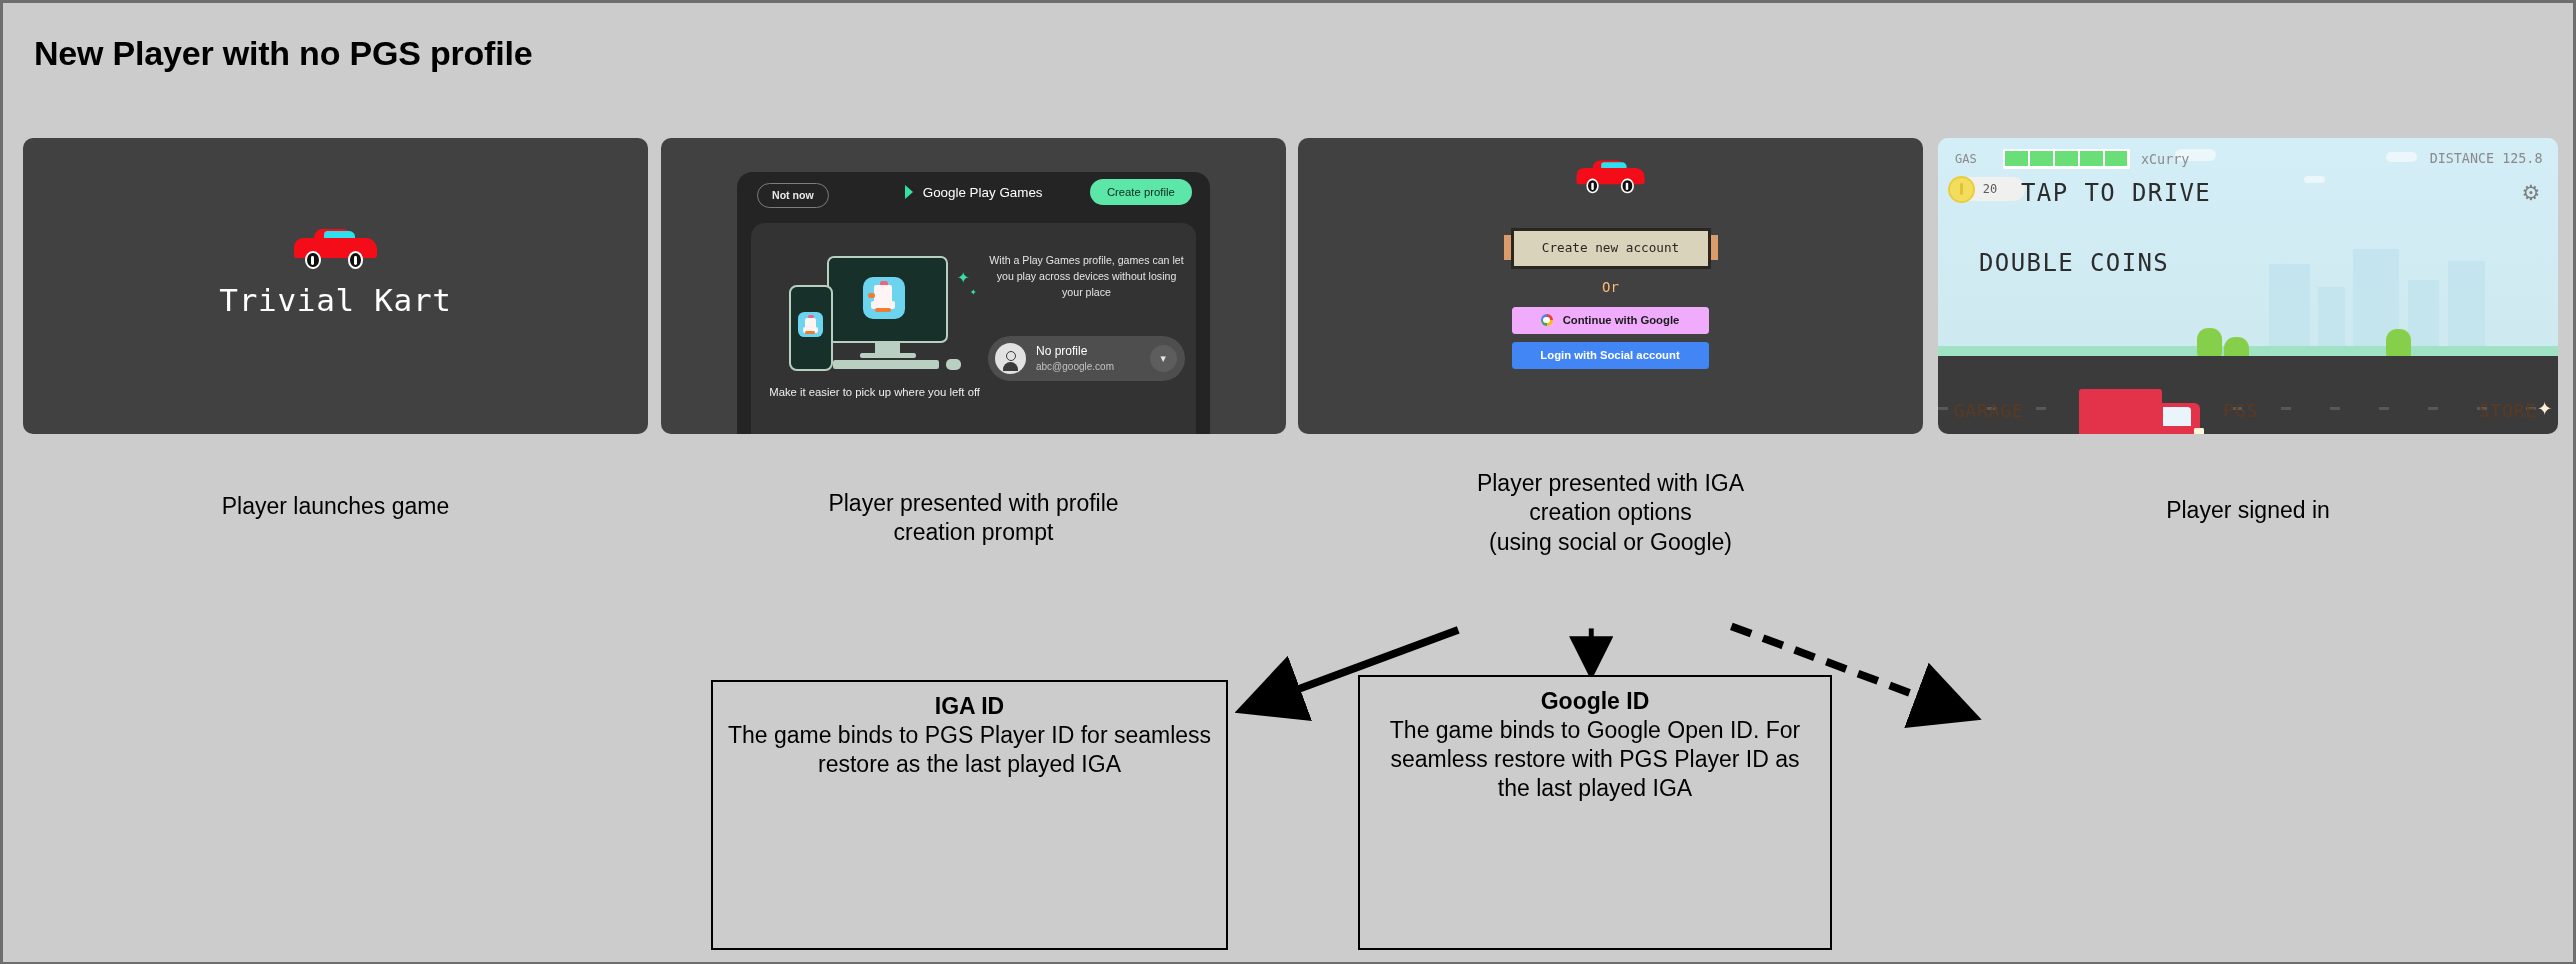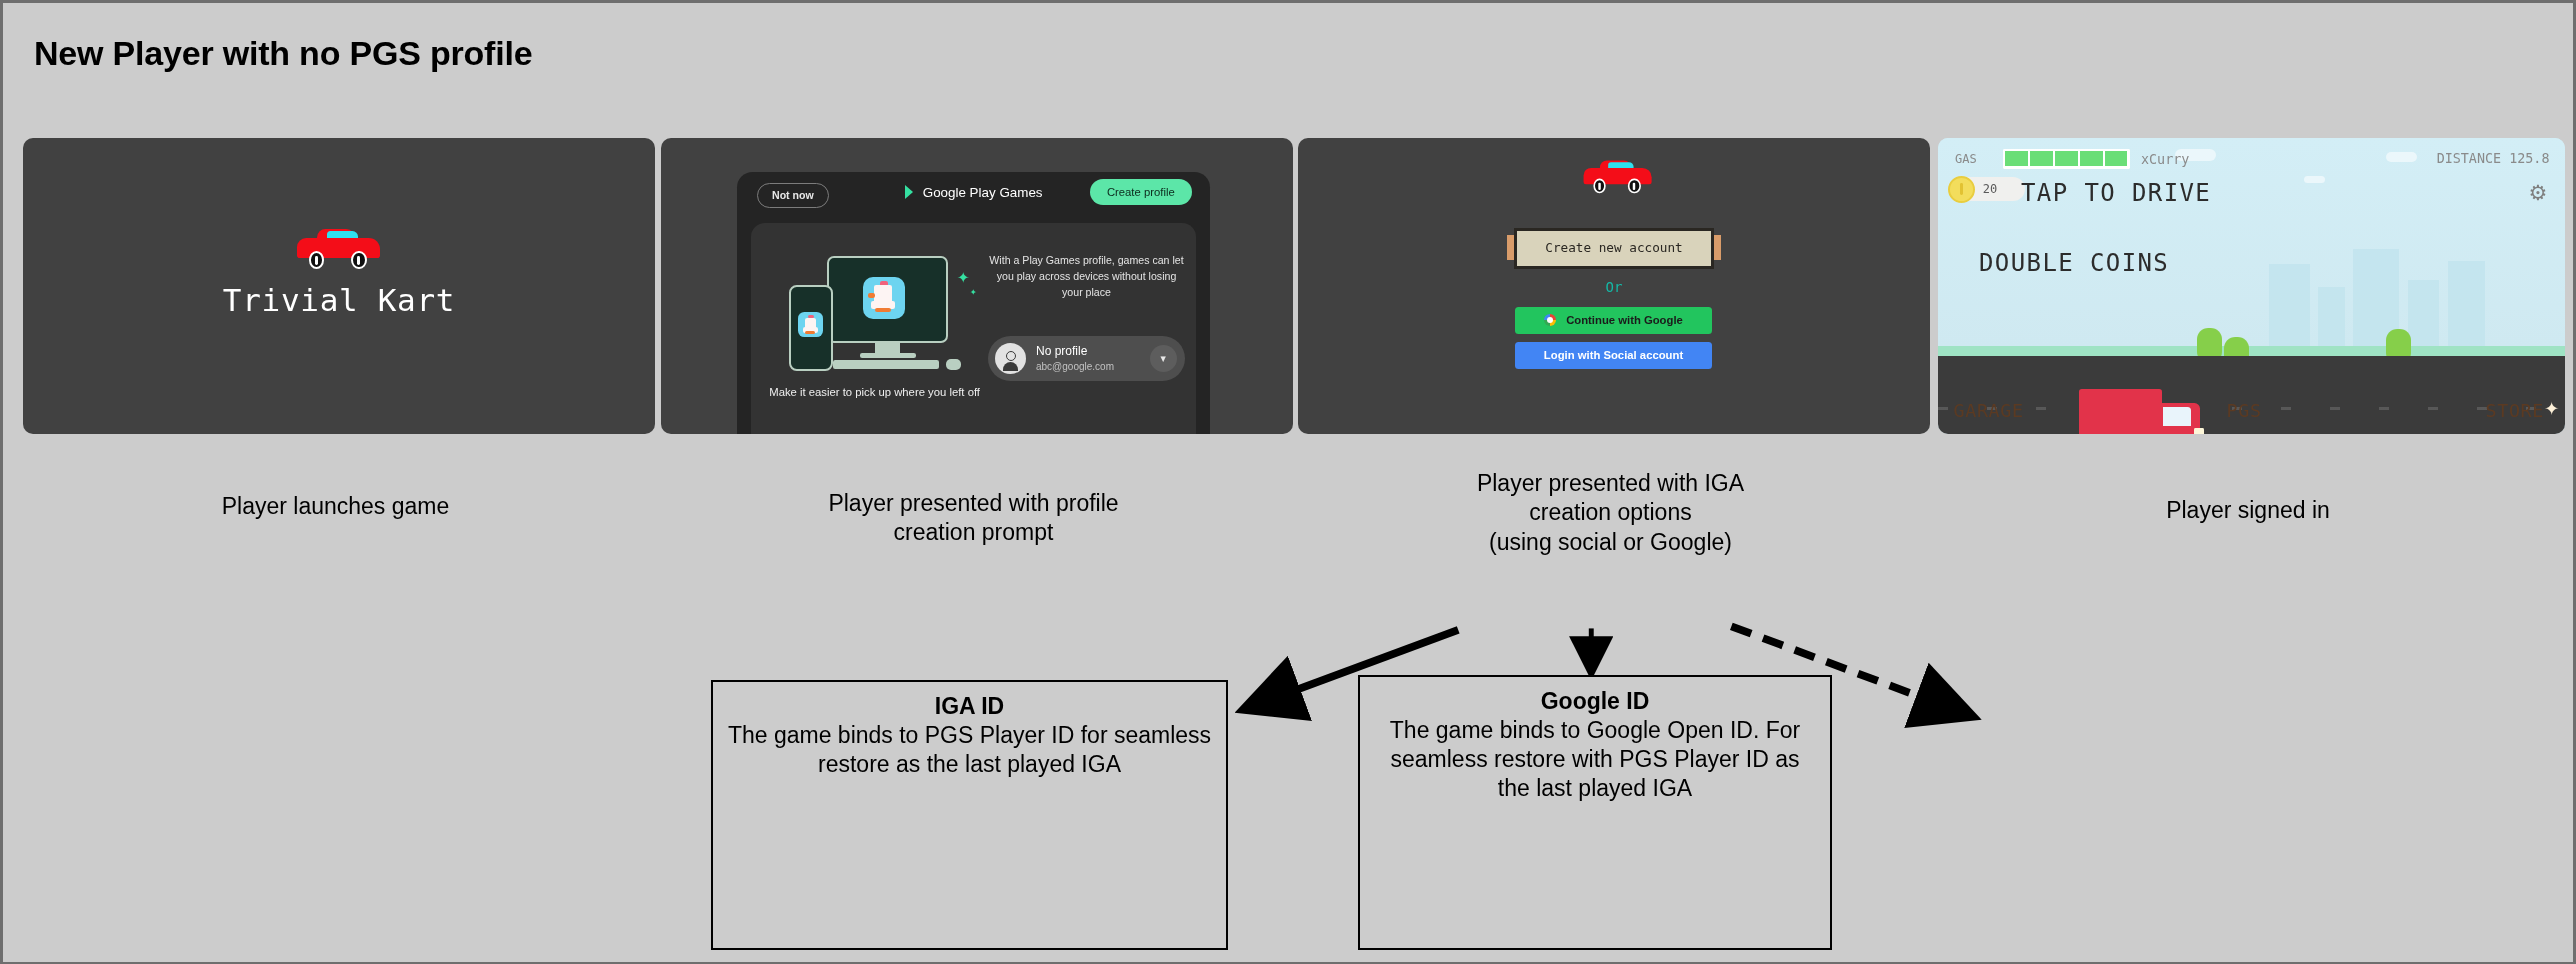--- a/index.html
+++ b/index.html
@@ -19,21 +19,21 @@
   
   #page-title{
     position:absolute;left:31px;top:31px;
     font-size:34px;font-weight:bold;color:#000;
     letter-spacing:-0.2px;
   }
 
   
   .panel{
     position:absolute;top:135px;height:296px;
-    background:#414141;border-radius:10px;overflow:hidden;padding-left:7px;
+    background:#414141;border-radius:10px;overflow:hidden;
   }
   #panel-1{left:20px;width:625px;}
   #panel-2{left:658px;width:625px;}
   #panel-3{left:1295px;width:625px;}
   #panel-4{left:1935px;width:620px;background:#cfeaf2;}
 
   
   #panel-1 .splash{
     position:absolute;left:0;right:0;top:90px;text-align:center;
   }
@@ -143,25 +143,25 @@
     font-family:"DejaVu Sans Mono", monospace;font-size:12.7px;color:#2a2722;
     text-align:center;line-height:34px;
   }
   #btn-create-account:before,#btn-create-account:after{
     content:"";position:absolute;top:4.2px;width:7px;height:25px;background:#d99c6a;
   }
   #btn-create-account:before{left:-10px;}
   #btn-create-account:after{right:-10px;}
   #or-label{
     position:absolute;left:0;right:0;top:141px;text-align:center;
-    font-family:"DejaVu Sans Mono", monospace;font-size:14px;color:#14b8a6;
+    font-family:"DejaVu Sans Mono", monospace;font-size:14px;color:#fdba74;
   }
   #btn-continue-google{
     position:absolute;left:50%;margin-left:-99px;top:169px;
-    width:197px;height:27px;background:#22c55e;border-radius:3.5px;
+    width:197px;height:27px;background:#f0abfc;border-radius:3.5px;
     font-size:11.3px;color:#1b1b1b;text-align:center;line-height:27px;font-weight:bold;
   }
   #btn-continue-google .gicon{
     display:inline-block;vertical-align:-2.1px;margin-right:10px;
     width:12px;height:12px;border-radius:50%;
     background:conic-gradient(#ea4335 0 25%, #fbbc05 25% 50%, #34a853 50% 75%, #4285f4 75% 100%);
     position:relative;
   }
   #btn-continue-google .gicon:after{
     content:"";position:absolute;left:2.8px;top:2.8px;width:6.3px;height:6.3px;border-radius:50%;background:#fff;

